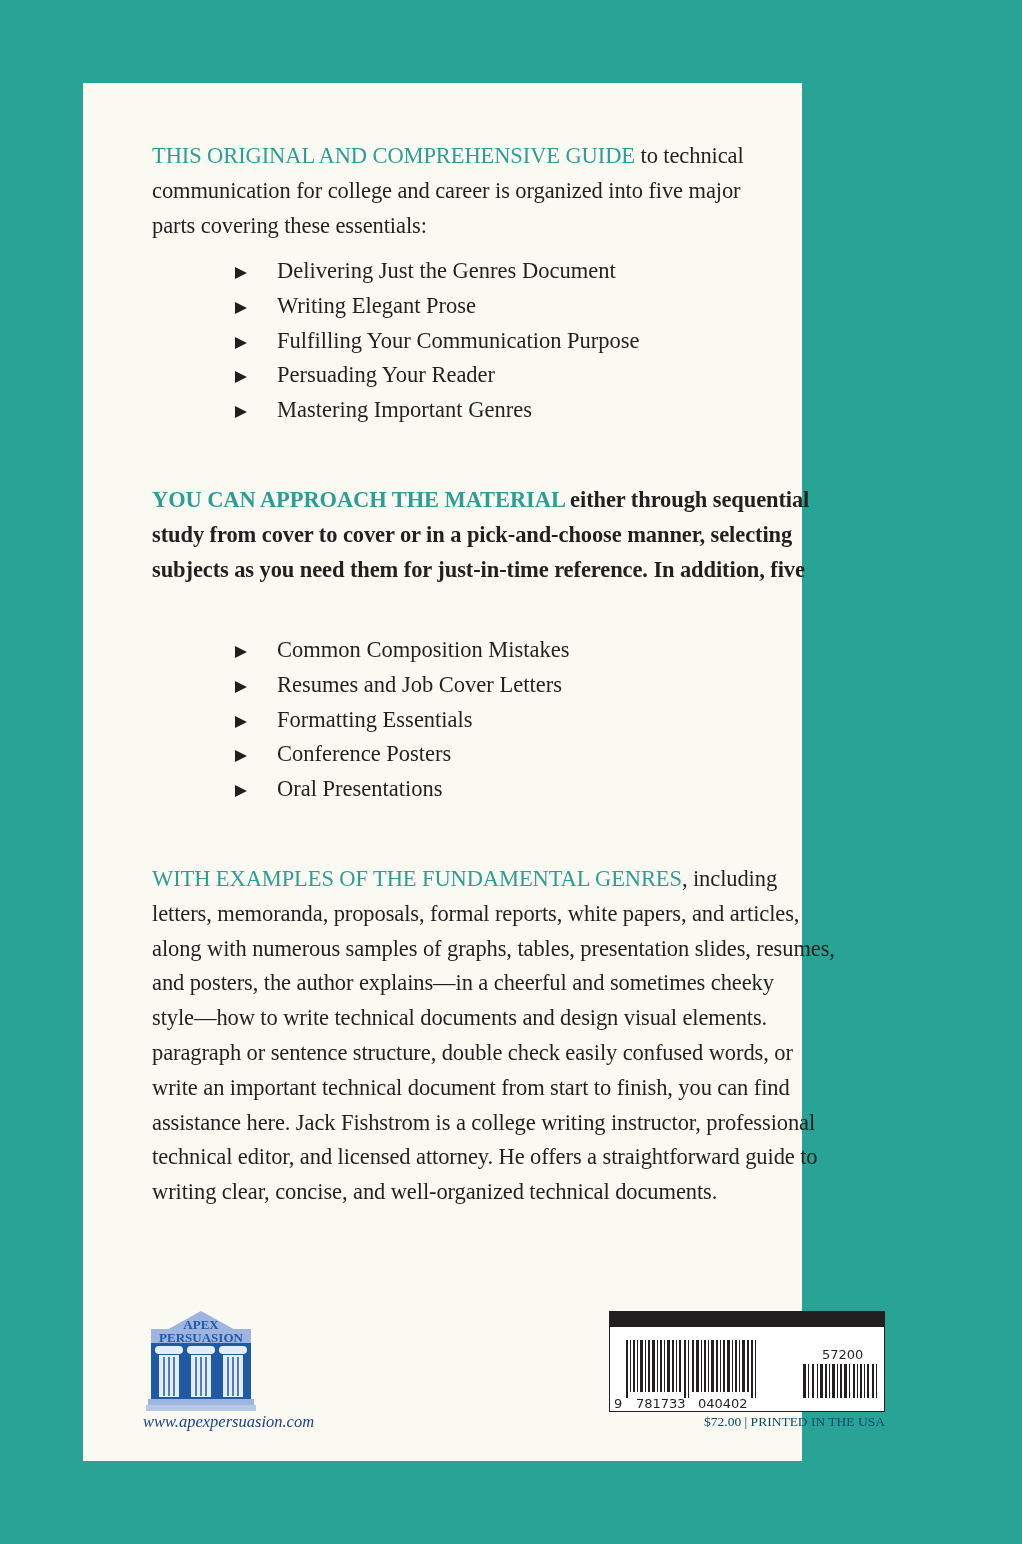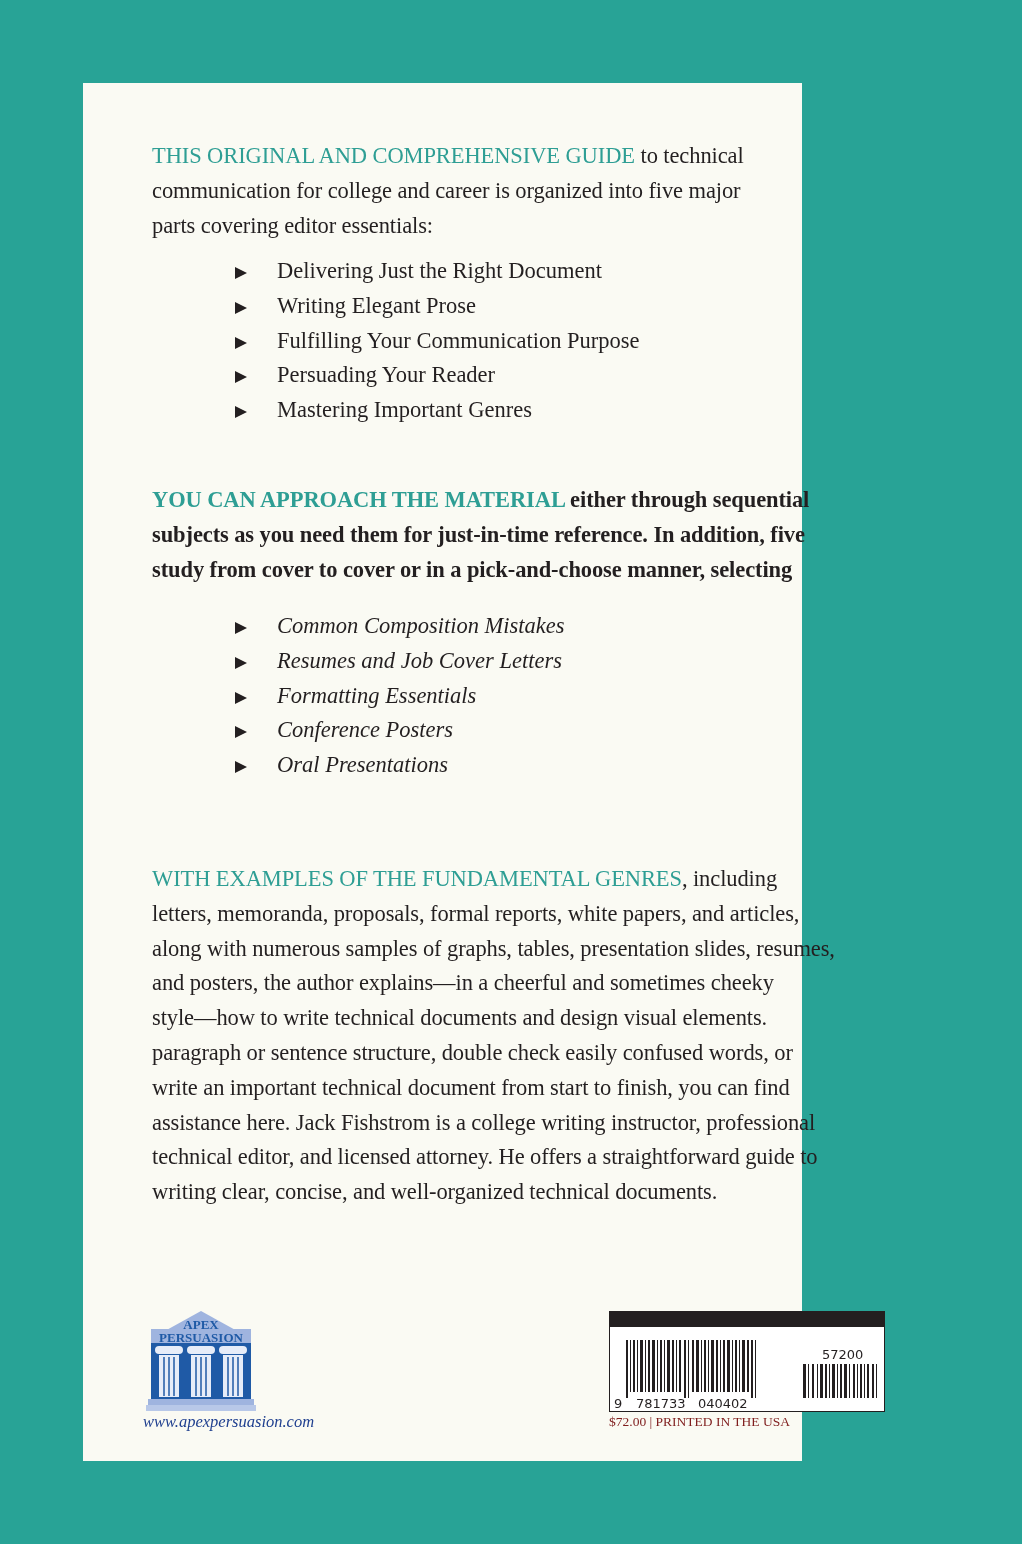--- a/index.html
+++ b/index.html
@@ -9,46 +9,46 @@
   .para .line{display:block;white-space:nowrap;}
   .lead{color:#2e9e94;}
   .blist{position:absolute;left:152px;margin:0;padding:0;list-style:none;font-size:22.5px;line-height:34.8px;color:#231f20;}
   .blist li{position:relative;padding-left:42px;white-space:nowrap;}
   .blist li .tri{position:absolute;left:0;top:13px;width:0;height:0;border-top:6.5px solid transparent;border-bottom:6.5px solid transparent;border-left:12px solid #231f20;}
   .logo{position:absolute;left:63px;top:1228px;width:110px;height:102px;}
   .logo-url{position:absolute;left:60px;top:1329px;font-size:16.5px;font-style:italic;color:#1f3f8f;white-space:nowrap;}
   .barcode-box{position:absolute;left:526px;top:1228px;width:274px;height:99px;border:1px solid #231f20;background:#fff;}
   .barcode-top{position:absolute;left:0;top:0;width:100%;height:15px;background:#231f20;}
   .barcode-svg{position:absolute;left:0;top:15px;}
-  .price{position:absolute;left:526px;top:1331px;width:276px;text-align:left;font-size:13.5px;color:#7f1d1d;white-space:nowrap;}
+  .price{position:absolute;left:526px;top:1331px;width:276px;text-align:right;font-size:13.5px;color:#0c4a6e;white-space:nowrap;}
 </style>
 </head>
 <body>
 
 <div class="panel">
 
   <div class="para" style="top:56px;">
     <span class="line"><span class="lead">THIS ORIGINAL AND COMPREHENSIVE GUIDE</span><span> to technical</span></span>
     <span class="line">communication for college and career is organized into five major</span>
-    <span class="line">parts covering editor essentials:</span>
+    <span class="line">parts covering these essentials:</span>
   </div>
   <ul class="blist" style="top:171px;">
-    <li><span class="tri"></span><span>Delivering Just the Right Document</span></li>
+    <li><span class="tri"></span><span>Delivering Just the Genres Document</span></li>
     <li><span class="tri"></span><span>Writing Elegant Prose</span></li>
     <li><span class="tri"></span><span>Fulfilling Your Communication Purpose</span></li>
     <li><span class="tri"></span><span>Persuading Your Reader</span></li>
     <li><span class="tri"></span><span>Mastering Important Genres</span></li>
   </ul>
 
   <div class="para" style="top:400px;font-weight:bold;">
     <span class="line"><span class="lead">YOU CAN APPROACH THE MATERIAL</span><span> either through sequential</span></span>
+    <span class="line">study from cover to cover or in a pick-and-choose manner, selecting</span>
     <span class="line">subjects as you need them for just-in-time reference. In addition, five</span>
-    <span class="line">study from cover to cover or in a pick-and-choose manner, selecting</span>
   </div>
-  <ul class="blist" style="top:526px;font-style:italic;">
+  <ul class="blist" style="top:550px;">
     <li><span class="tri"></span><span>Common Composition Mistakes</span></li>
     <li><span class="tri"></span><span>Resumes and Job Cover Letters</span></li>
     <li><span class="tri"></span><span>Formatting Essentials</span></li>
     <li><span class="tri"></span><span>Conference Posters</span></li>
     <li><span class="tri"></span><span>Oral Presentations</span></li>
   </ul>
 
   <div class="para" style="top:779px;">
     <span class="line"><span class="lead">WITH EXAMPLES OF THE FUNDAMENTAL GENRES</span><span>, including</span></span>
     <span class="line">letters, memoranda, proposals, formal reports, white papers, and articles,</span>

